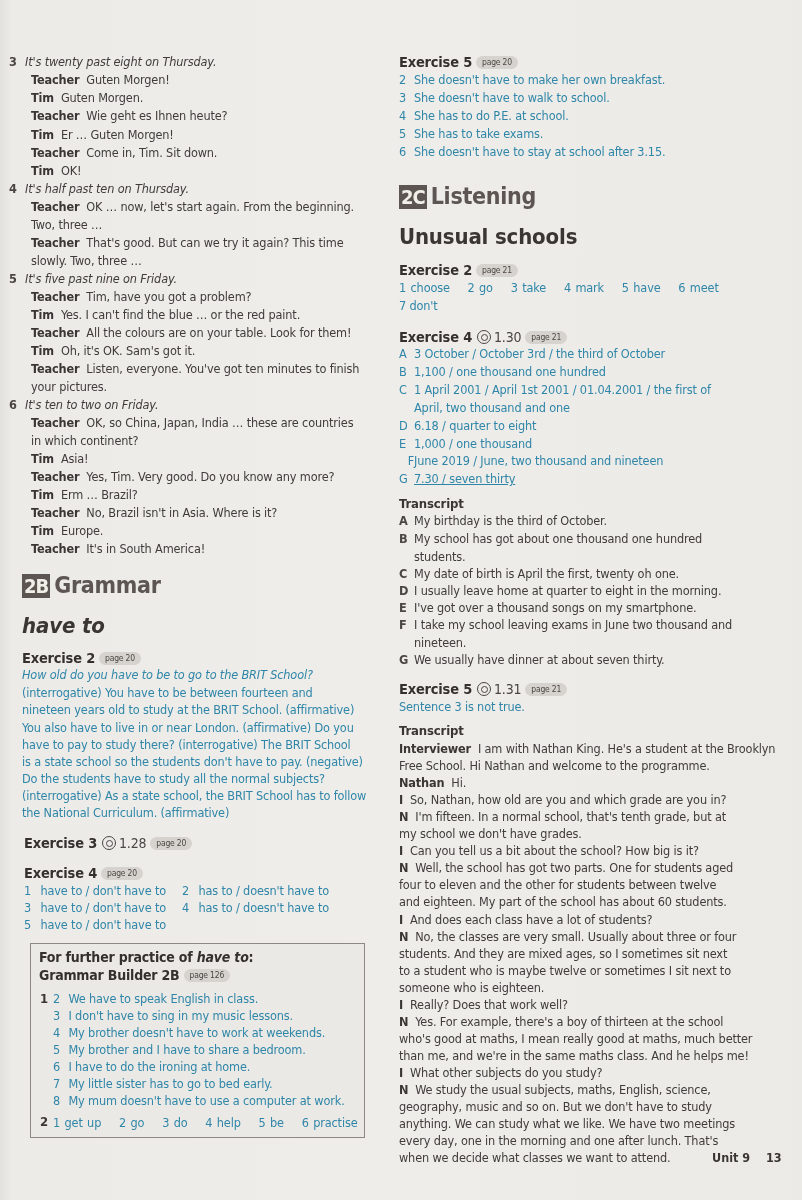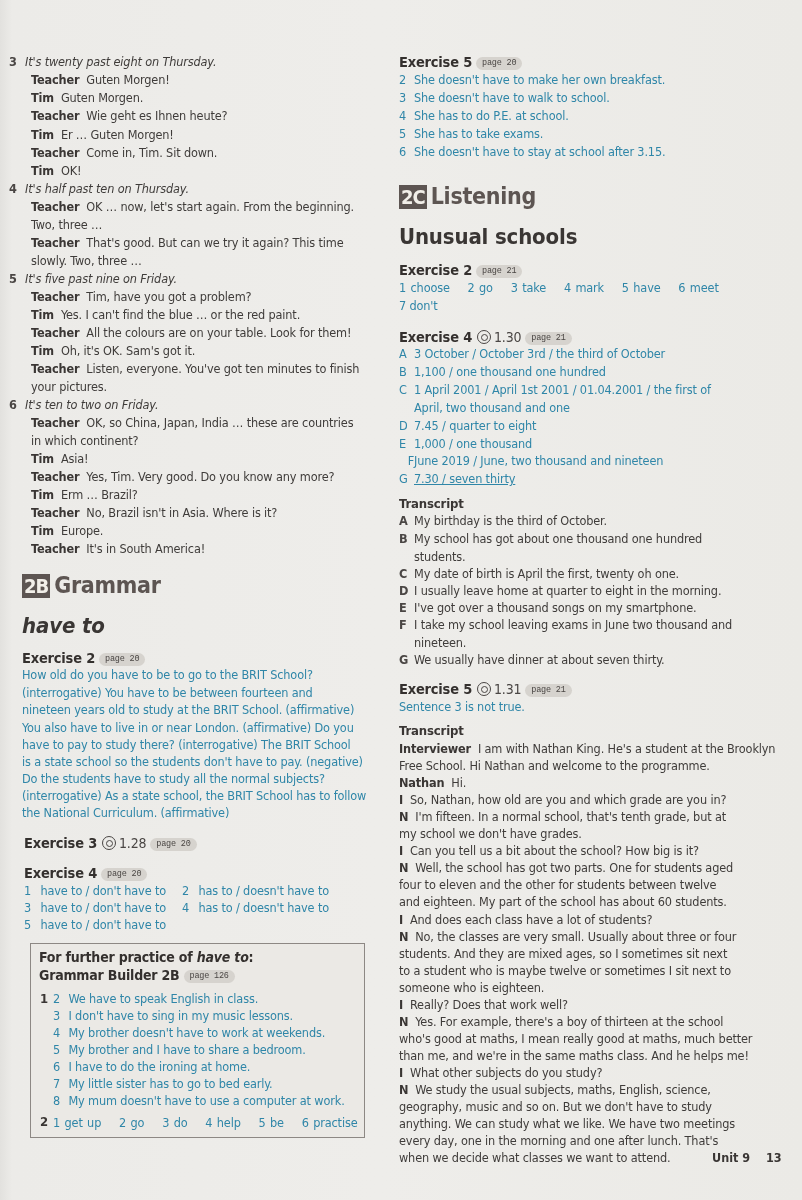--- a/index.html
+++ b/index.html
@@ -19,21 +19,21 @@
     .right { left: 392px; width: 410px; }
     .abs { position: absolute; white-space: nowrap; }
     .b { font-weight: bold; color: #3a3634; }
     .num { font-weight: bold; color: #4a4644; display: inline-block; width: 16px; }
     .it { font-style: italic; }
     .teal { color: #2f86a8; }
     .ex-title { font-size: 14.5px; font-weight: bold; color: #34302e; letter-spacing: -0.2px; }
     .pill {
       display: inline-block; font-size: 8.5px; font-weight: normal; color: #4a4644;
       background: #d6d3ce; border-radius: 8px; padding: 0 6px; line-height: 13px;
-      vertical-align: 2px; margin-left: 4px; font-family: Liberation Mono, monospace;
+      vertical-align: 2px; margin-left: 4px;
     }
     .cd {
       display: inline-block; width: 14px; height: 14px; border: 1.5px solid #4a4644; border-radius: 50%;
       position: relative; vertical-align: -2px; margin-left: 5px;
     }
     .cd::after {
       content: ""; position: absolute; left: 3px; top: 3px; width: 5px; height: 5px;
       border: 1.2px solid #4a4644; border-radius: 50%;
     }
     .trk { font-size: 14px; font-weight: normal; color: #4a4644; margin-left: 3px; }
@@ -88,21 +88,21 @@
     <div class="abs" style="left:31px;top:504px;"><span class="b">Teacher</span>&nbsp; <span>No, Brazil isn't in Asia. Where is it?</span></div>
     <div class="abs" style="left:31px;top:522px;"><span class="b">Tim</span>&nbsp; <span>Europe.</span></div>
     <div class="abs" style="left:31px;top:540px;"><span class="b">Teacher</span>&nbsp; <span>It's in South America!</span></div>
 
     <div class="abs" style="left:22px;top:574px;">
       <span class="sec-badge">2B</span><span class="sec-title">Grammar</span>
     </div>
     <div class="abs subhead it" style="left:22px;top:617px;">have to</div>
 
     <div class="abs ex-title" style="left:22px;top:649px;"><span>Exercise 2</span><span class="pill">page 20</span></div>
-    <div class="abs teal" style="left:22px;top:666px;">How old do you have to be to go to the BRIT School?</div>
+    <div class="abs teal" style="left:22px;top:666px;font-style:italic;">How old do you have to be to go to the BRIT School?</div>
     <div class="abs teal" style="left:22px;top:684px;">(interrogative)  You have to be between fourteen and</div>
     <div class="abs teal" style="left:22px;top:701px;">nineteen years old to study at the BRIT School. (affirmative)</div>
     <div class="abs teal" style="left:22px;top:719px;">You also have to live in or near London. (affirmative)  Do you</div>
     <div class="abs teal" style="left:22px;top:736px;">have to pay to study there? (interrogative)  The BRIT School</div>
     <div class="abs teal" style="left:22px;top:753px;">is a state school so the students don't have to pay. (negative)</div>
     <div class="abs teal" style="left:22px;top:770px;">Do the students have to study all the normal subjects?</div>
     <div class="abs teal" style="left:22px;top:787px;">(interrogative)  As a state school, the BRIT School has to follow</div>
     <div class="abs teal" style="left:22px;top:804px;">the National Curriculum. (affirmative)</div>
 
     <div class="abs ex-title" style="left:24px;top:834px;"><span>Exercise 3</span><span class="cd"></span><span class="trk">1.28</span><span class="pill">page 20</span></div>
@@ -161,21 +161,21 @@
       <span>5</span> <span>have</span>&nbsp;&nbsp;&nbsp;
       <span>6</span> <span>meet</span>
     </div>
     <div class="abs teal" style="left:7px;top:297px;"><span>7</span> <span>don't</span></div>
 
     <div class="abs ex-title" style="left:7px;top:328px;"><span>Exercise 4</span><span class="cd"></span><span class="trk">1.30</span><span class="pill">page 21</span></div>
     <div class="abs teal" style="left:7px;top:345px;"><span class="tnum" style="width:15px;">A</span><span>3 October / October 3rd / the third of October</span></div>
     <div class="abs teal" style="left:7px;top:363px;"><span class="tnum" style="width:15px;">B</span><span>1,100 / one thousand one hundred</span></div>
     <div class="abs teal" style="left:7px;top:381px;"><span class="tnum" style="width:15px;">C</span><span>1 April 2001 / April 1st 2001 / 01.04.2001 / the first of</span></div>
     <div class="abs teal" style="left:22px;top:399px;">April, two thousand and one</div>
-    <div class="abs teal" style="left:7px;top:417px;"><span class="tnum" style="width:15px;">D</span><span>7.45 / quarter to eight</span></div>
+    <div class="abs teal" style="left:7px;top:417px;"><span class="tnum" style="width:15px;">D</span><span>6.18 / quarter to eight</span></div>
     <div class="abs teal" style="left:7px;top:435px;"><span class="tnum" style="width:15px;">E</span><span>1,000 / one thousand</span></div>
     <div class="abs teal" style="left:7px;top:452px;text-align:right;"><span class="tnum" style="width:15px;">F</span><span>June 2019 / June, two thousand and nineteen</span></div>
     <div class="abs teal" style="left:7px;top:470px;text-decoration:underline;"><span class="tnum" style="width:15px;">G</span><span>7.30 / seven thirty</span></div>
 
     <div class="abs b" style="left:7px;top:495px;font-size:13px;">Transcript</div>
     <div class="abs" style="left:7px;top:512px;"><span class="num" style="width:15px;">A</span><span>My birthday is the third of October.</span></div>
     <div class="abs" style="left:7px;top:530px;"><span class="num" style="width:15px;">B</span><span>My school has got about one thousand one hundred</span></div>
     <div class="abs" style="left:22px;top:548px;">students.</div>
     <div class="abs" style="left:7px;top:565px;"><span class="num" style="width:15px;">C</span><span>My date of birth is April the first, twenty oh one.</span></div>
     <div class="abs" style="left:7px;top:582px;"><span class="num" style="width:15px;">D</span><span>I usually leave home at quarter to eight in the morning.</span></div>

